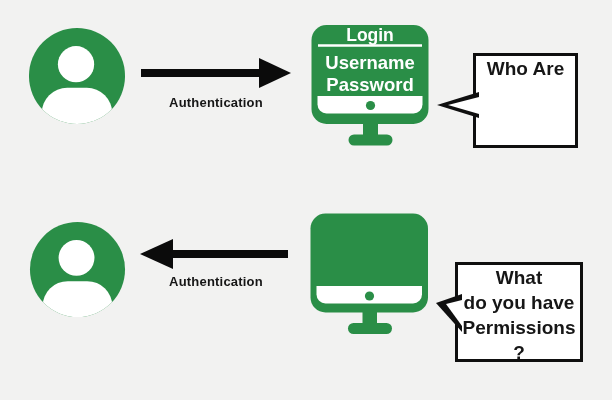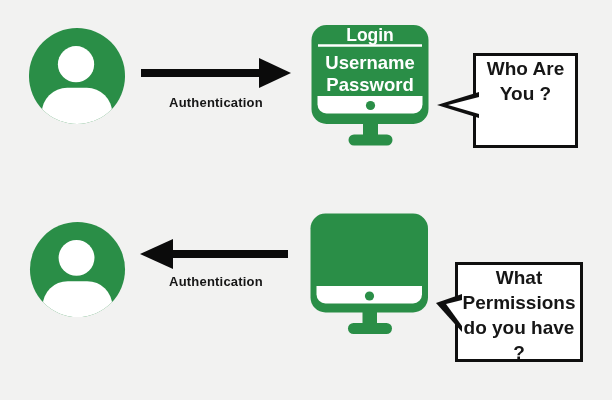--- a/index.html
+++ b/index.html
@@ -57,21 +57,20 @@
     <text x="59" y="44.5" font-size="18.5" text-anchor="middle">Username</text>
     <text x="59" y="67" font-size="18.5" text-anchor="middle">Password</text>
     <path d="M6.5,72 h105 v8.5 a9,9 0 0 1 -9,9 h-87 a9,9 0 0 1 -9,-9 z" fill="#ffffff"></path>
     <circle cx="59.5" cy="81.5" r="4.6" fill="#2a8e47"></circle>
     <rect x="52" y="100" width="15" height="14" fill="#2a8e47"></rect>
     <rect x="37.5" y="110.5" width="44" height="11" rx="5.5" fill="#2a8e47"></rect>
   </svg>
 
   <div class="abs bubble" style="left:473px;top:53px;width:105px;height:95px;">
     <span>Who Are</span>
-    <span>You ?</span>
   </div>
   <svg class="abs tail" style="left:431px;top:88px;" width="48" height="34" viewBox="0 0 48 34">
     <polygon points="48,4 6,17 48,30" fill="#0f0f0f"></polygon>
     <polygon points="48,9 17,17 48,26" fill="#ffffff"></polygon>
   </svg>
 
   <svg class="abs" style="left:29px;top:221px;" width="97" height="97" viewBox="0 0 100 100">
     <defs>
       <clipPath id="uclip2">
           <circle cx="50" cy="50" r="49"></circle>
@@ -94,22 +93,22 @@
   <svg class="abs" style="left:310px;top:213px;" width="120" height="125" viewBox="0 0 120 125">
     <rect x="0.5" y="0.5" width="117.5" height="99" rx="15" fill="#2a8e47"></rect>
     <path d="M6.5,73 h105.5 v8.5 a9,9 0 0 1 -9,9 h-87.5 a9,9 0 0 1 -9,-9 z" fill="#ffffff"></path>
     <circle cx="59.5" cy="83" r="4.6" fill="#2a8e47"></circle>
     <rect x="52.5" y="99" width="14.5" height="16" fill="#2a8e47"></rect>
     <rect x="38" y="110" width="44" height="11" rx="5.5" fill="#2a8e47"></rect>
   </svg>
 
   <div class="abs bubble" style="left:455px;top:262px;width:128px;height:100px;">
     <span>What</span>
+    <span>do you have</span>
     <span>Permissions</span>
-    <span>do you have</span>
     <span>?</span>
   </div>
   <svg class="abs tail" style="left:430px;top:292px;" width="32" height="44" viewBox="0 0 32 44">
     <polygon points="32,2 6,11 32,40" fill="#0f0f0f"></polygon>
     <polygon points="32,8 16,12 32,34" fill="#ffffff"></polygon>
   </svg>
 
 </div>
 
 </body></html>

